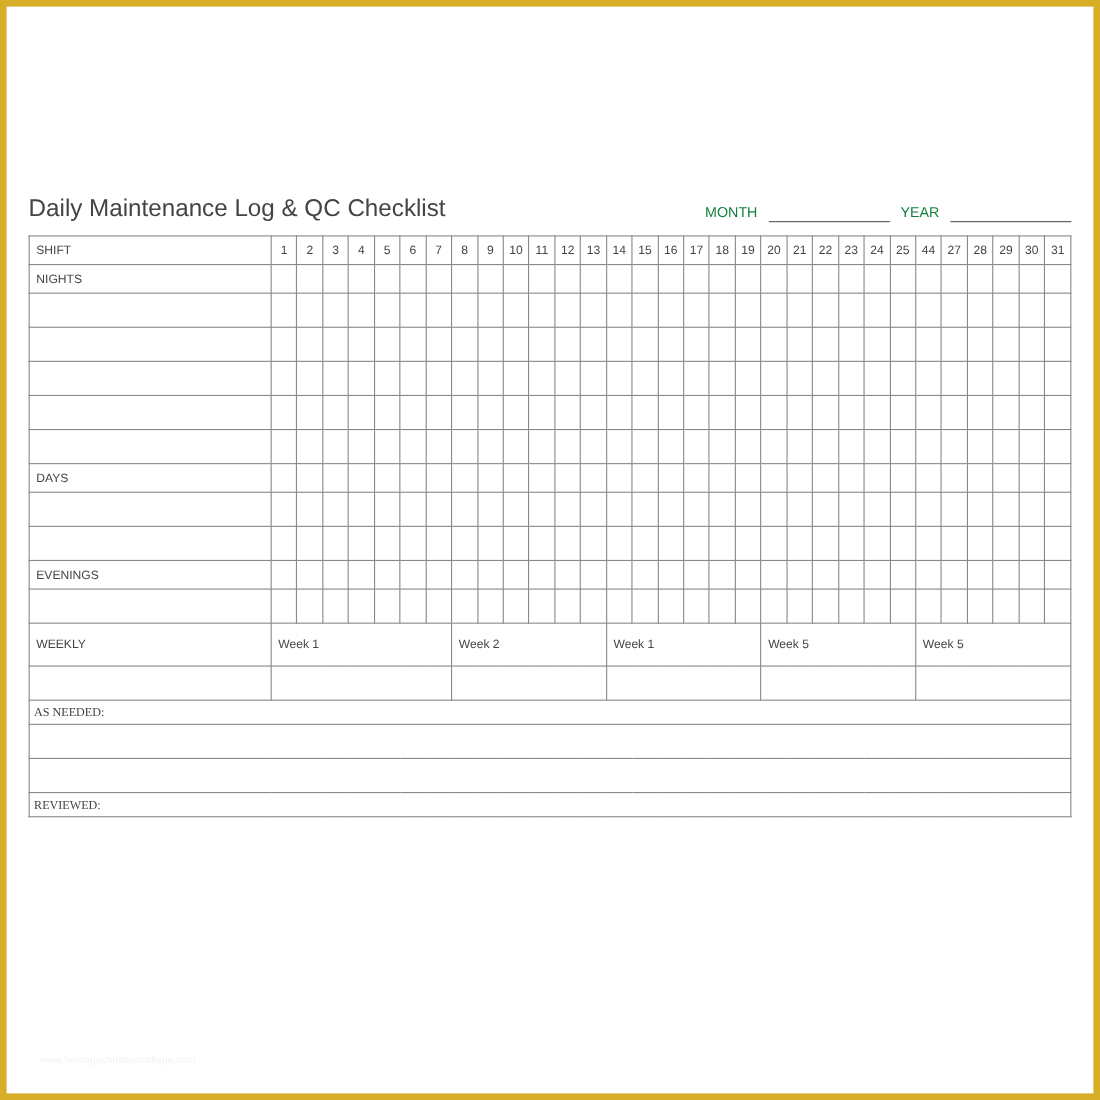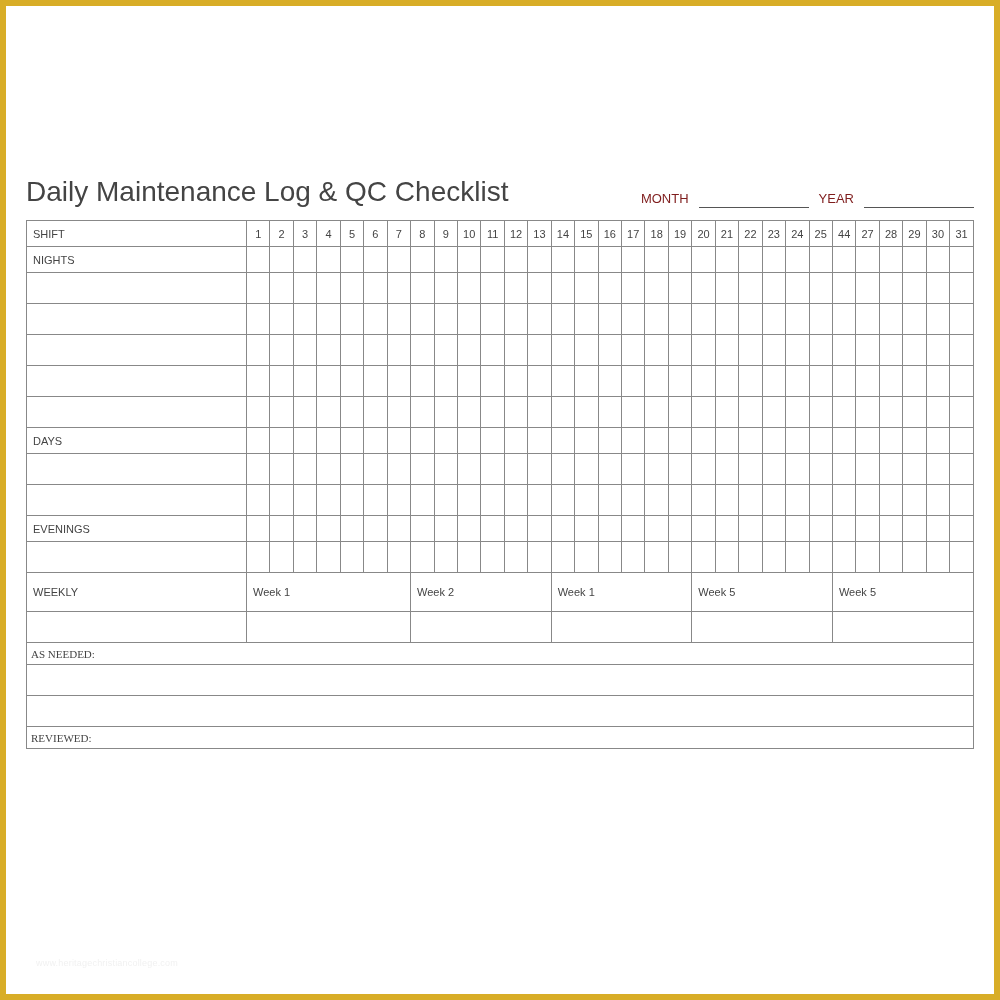--- a/index.html
+++ b/index.html
@@ -25,30 +25,30 @@
     right: 20px;
     top: 170px;
   }
   .title-row {
     display: flex;
     justify-content: space-between;
     align-items: flex-end;
     margin-bottom: 12px;
   }
   .title {
-    font-size: 28px;
+    font-size: 22px;
     color: #444;
     font-weight: 400;
   }
   .date-fields {
     display: flex;
     align-items: flex-end;
     gap: 10px;
     font-size: 13px;
-    color: #7f1d1d;
+    color: #15803d;
   }
   .date-fields .lbl {
     padding-bottom: 2px;
   }
   .date-fields .blank-line {
     display: inline-block;
     border-bottom: 1px solid #555;
     height: 14px;
     width: 110px;
   }

